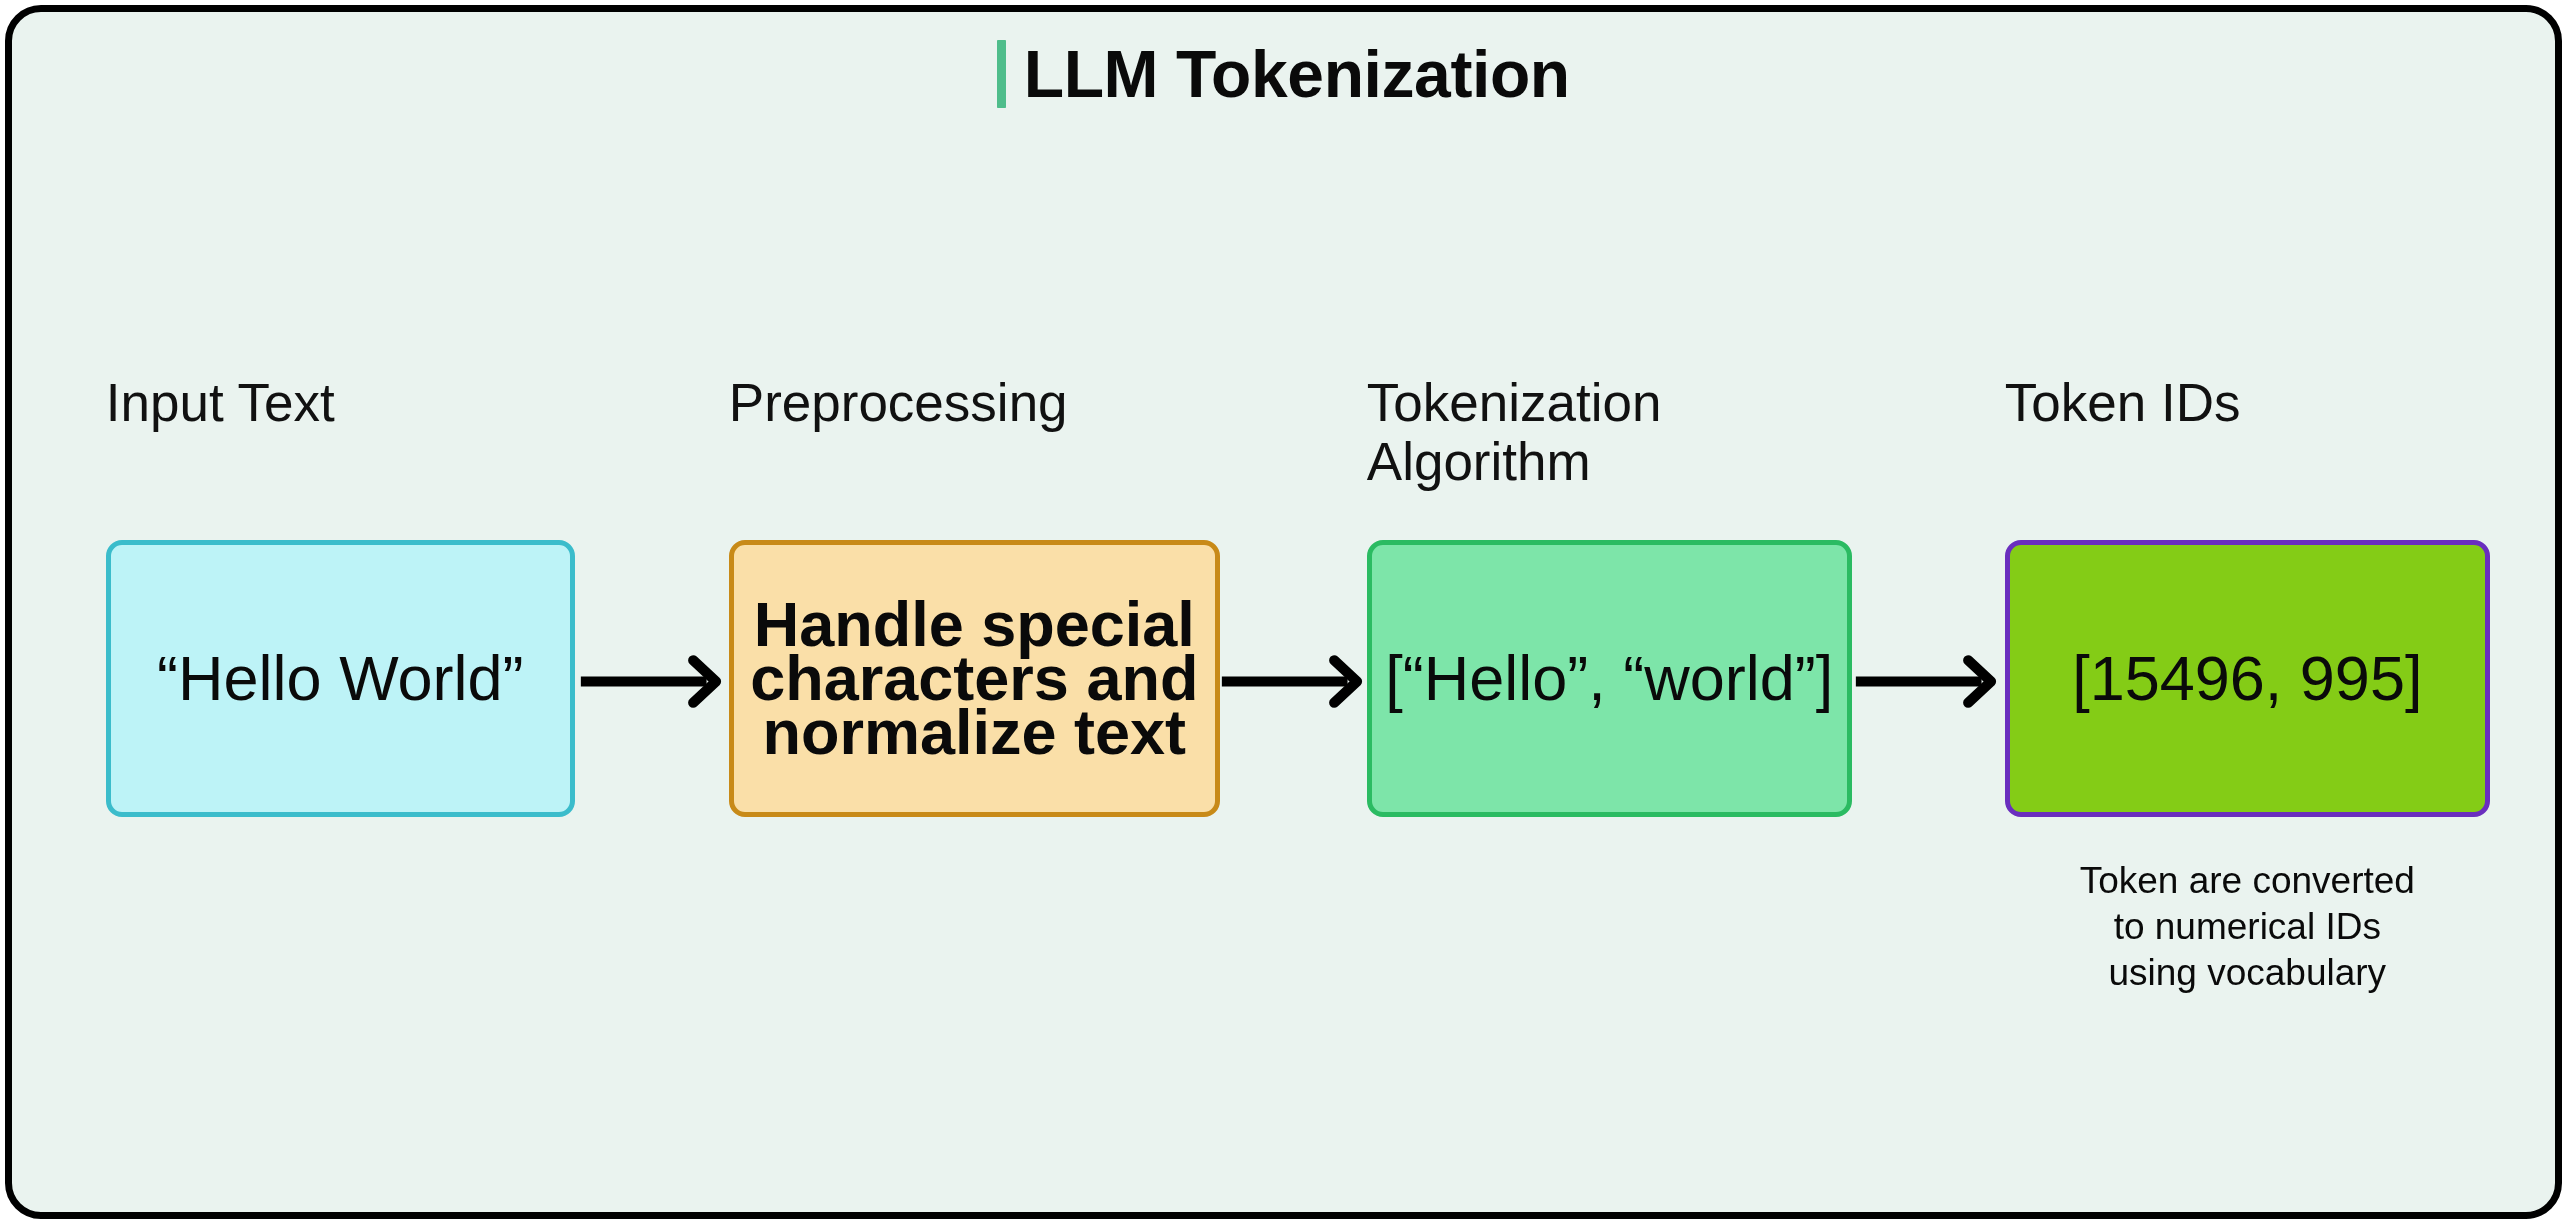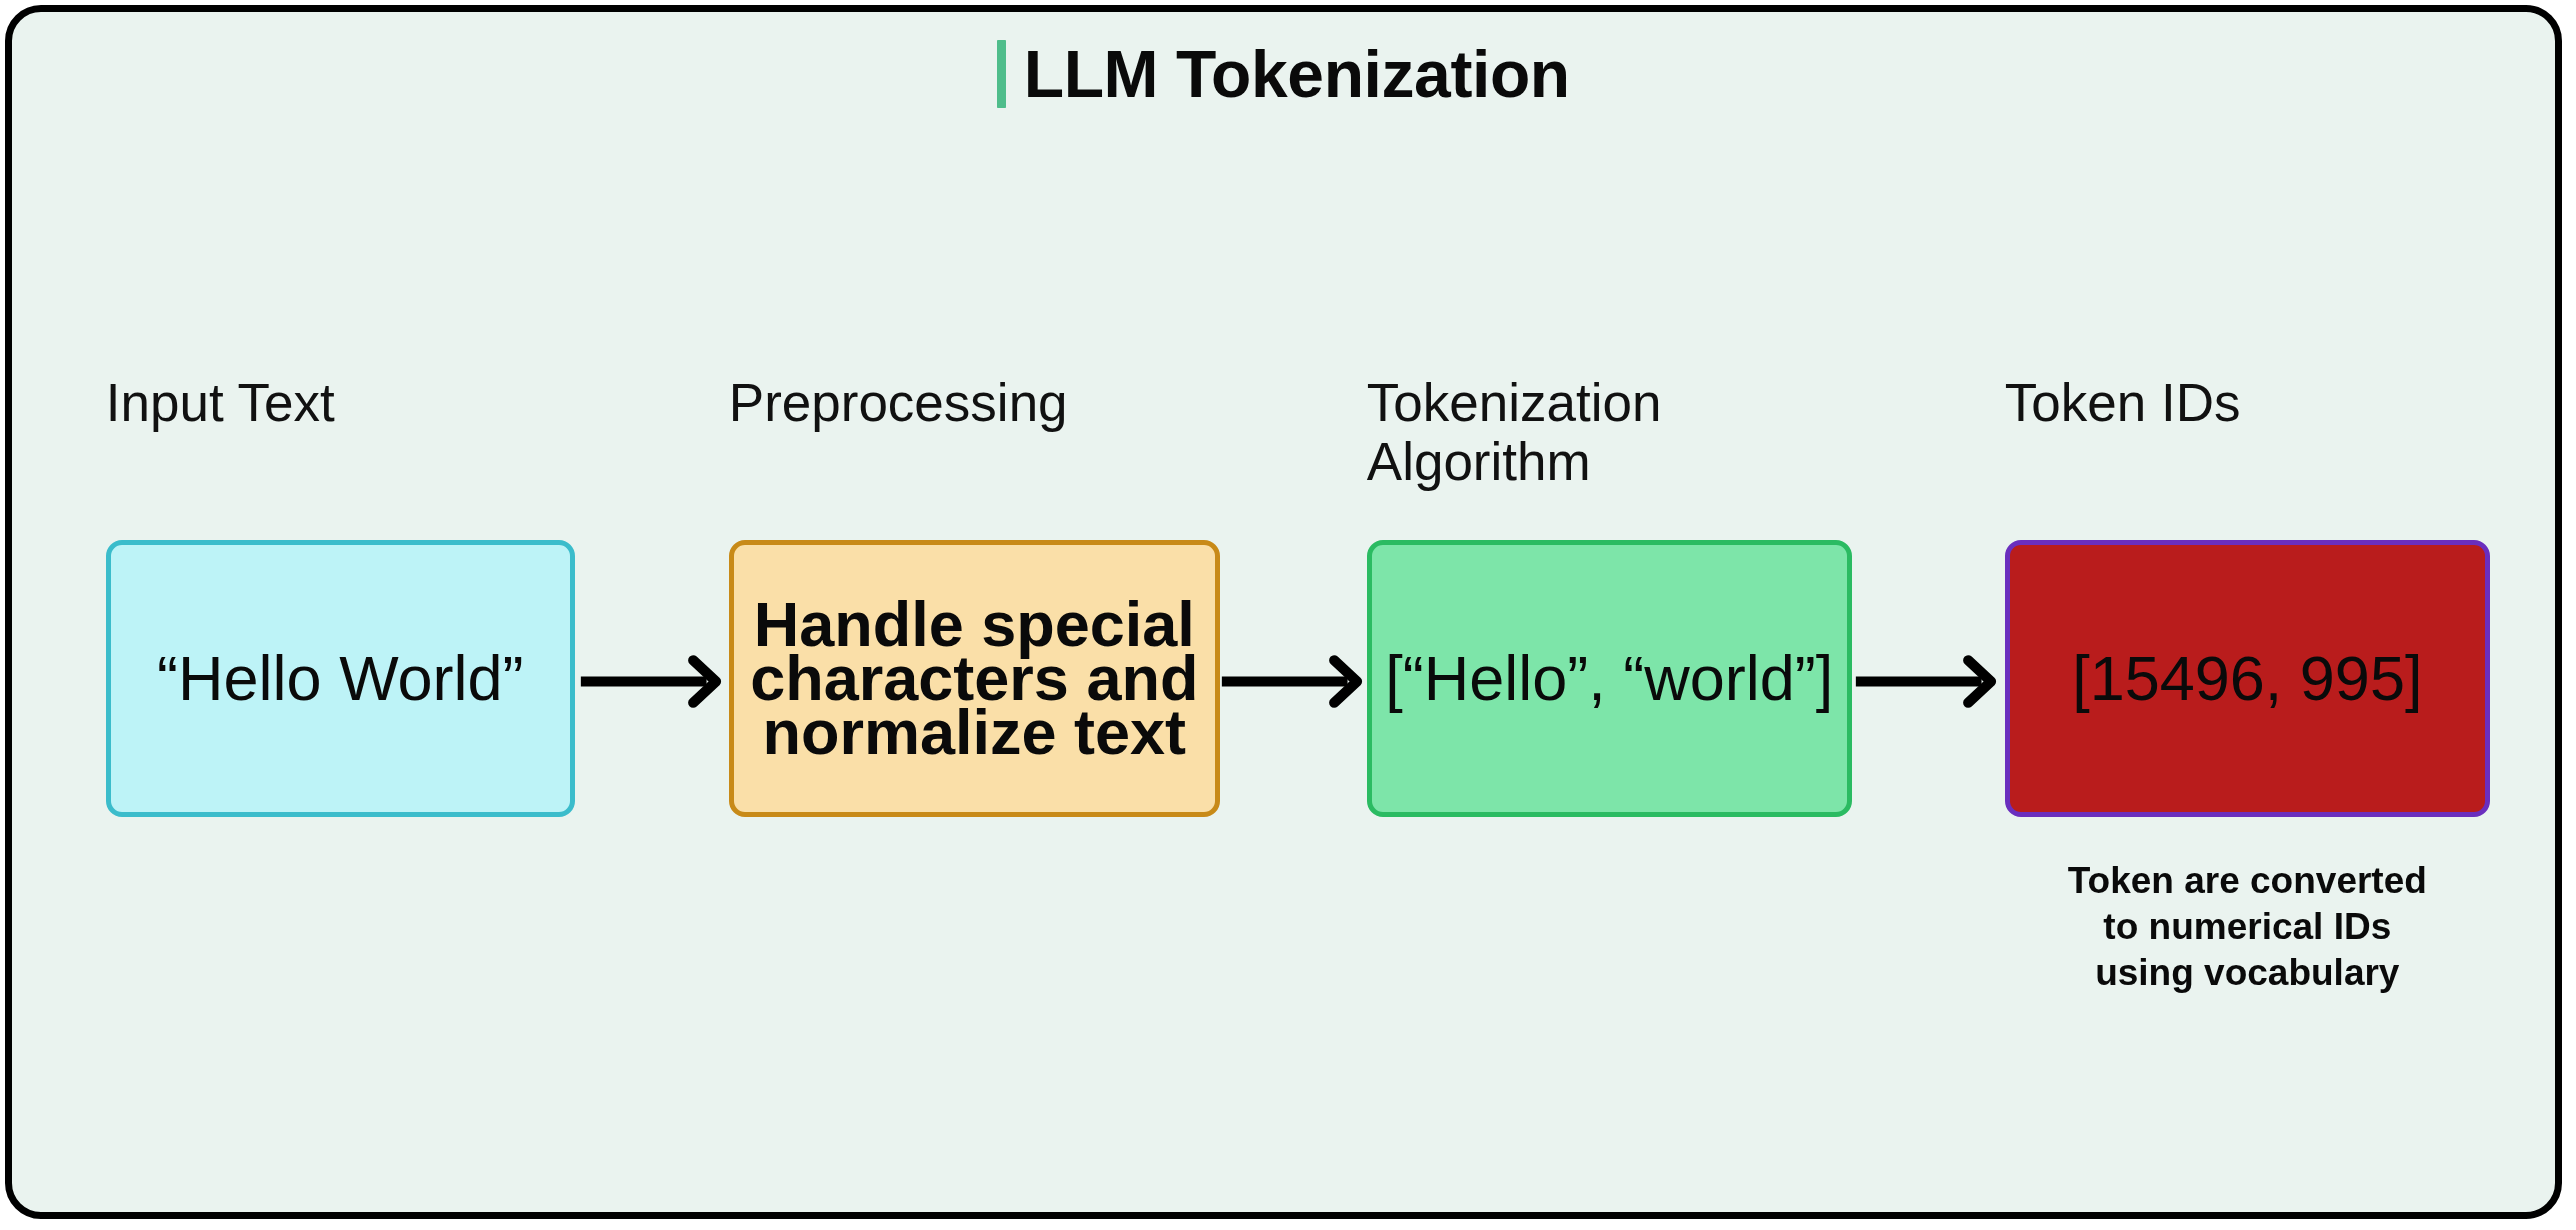--- a/index.html
+++ b/index.html
@@ -91,21 +91,21 @@
     color: #0a0a0a;
     line-height: 54px;
     white-space: pre-line;
     padding: 0 11px;
   }
   .stage-box-text.bold { font-weight: bold; }
 
   .stage-note {
     position: absolute;
     font-size: 37px;
-    font-weight: bold;
+    font-weight: normal;
     color: #0a0a0a;
     line-height: 46px;
     text-align: center;
     white-space: pre-line;
     width: 100%;
   }
 
   
   .arrow {
     position: absolute;
@@ -165,21 +165,21 @@
 
     <div class="arrow" style="left:1843px; top:642px; width:151px;">
       <svg width="151" height="55" viewBox="0 0 190 70">
         <path d="M0 35 L160 35" stroke="#000000" stroke-width="13" fill="none"></path>
         <path d="M143 8 L172 35 L143 62" stroke="#000000" stroke-width="13" fill="none" stroke-linecap="round" stroke-linejoin="round"></path>
       </svg>
     </div>
 
     <div class="stage" style="left:1993px; width:485px;">
       <div class="stage-header">Token IDs</div>
-      <div class="stage-box" style="left:0px; top:167px; width:485px; height:277px; background:#b91c1c; border-color:#6A2EBE;">
+      <div class="stage-box" style="left:0px; top:167px; width:485px; height:277px; background:#84cc16; border-color:#6A2EBE;">
         <div class="stage-box-text">[15496, 995]</div>
       </div>
       <div class="stage-note" style="top:485px;">Token are converted
 to numerical IDs
 using vocabulary</div>
     </div>
 
   </div>
 </div>
 

